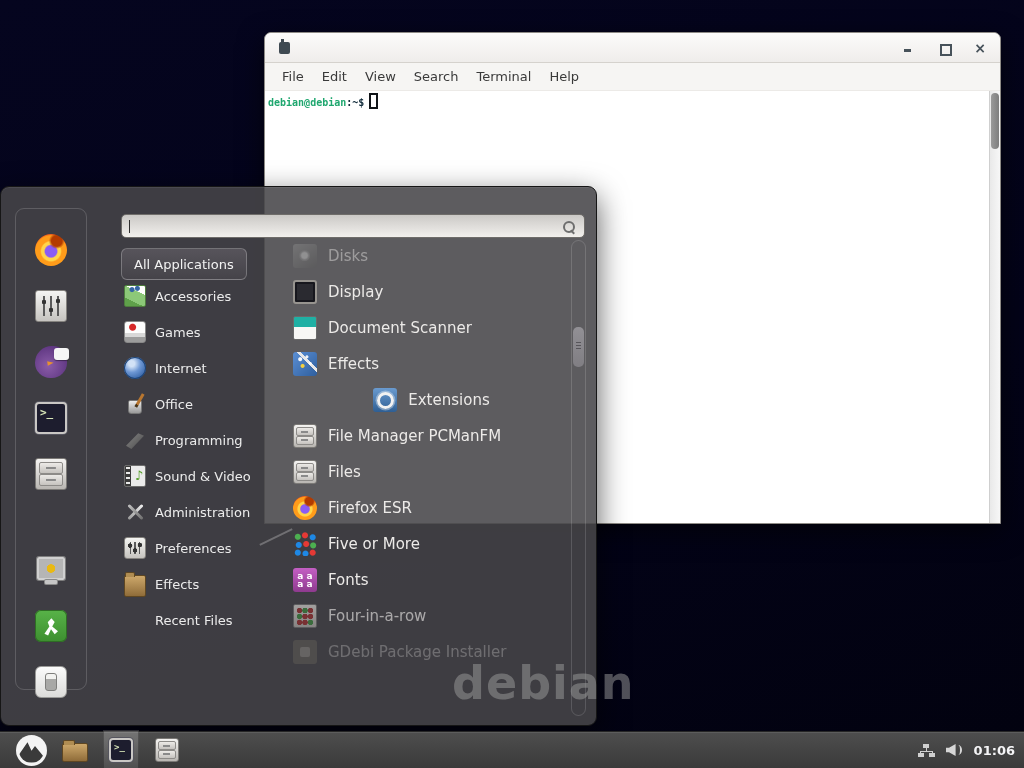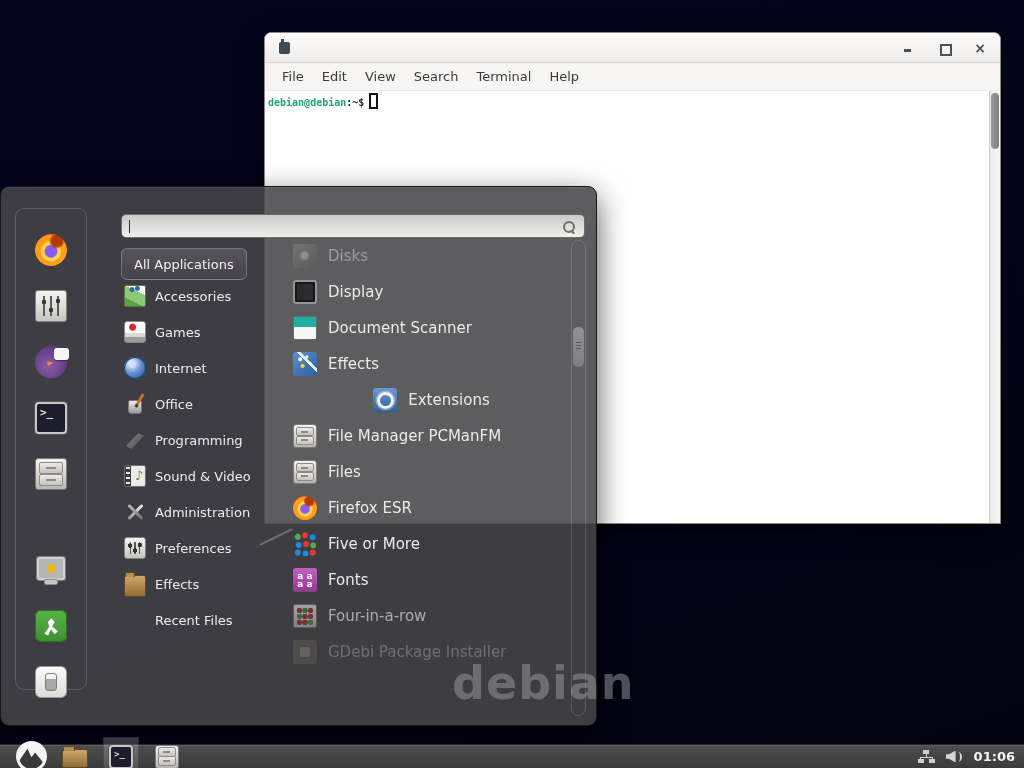--- a/index.html
+++ b/index.html
@@ -52,21 +52,21 @@
   .app-list { position:absolute; left:264px; top:51px; width:305px; height:478px; overflow:hidden; }
   .app-row { height:36px; display:flex; align-items:center; gap:11px; padding-left:28px; color:#eceae8; font-size:15px; cursor:pointer; }
 
   .menu-scroll-track { position:absolute; left:570px; top:53px; width:15px; height:476px; border:1px solid rgba(255,255,255,0.15); border-radius:8px; }
   .menu-scroll-thumb { position:absolute; left:1px; top:86px; width:11px; height:40px; background:linear-gradient(#929095,#807e83); border-radius:5px; }
   .menu-scroll-thumb::after { content:""; position:absolute; left:3px; top:15px; width:5px; height:1px; background:#57555a; box-shadow:0 3px 0 #57555a, 0 6px 0 #57555a; }
 
   .pointer-trail { position:absolute; left:258px; top:536px; width:36px; height:2px; background:rgba(205,205,205,0.35); transform:rotate(-26deg); z-index:35; }
 
   
-  .taskbar { position:absolute; left:0; bottom:0; width:1024px; height:24px; background:linear-gradient(#4e4e4e,#3a3a3a); border-top:1px solid #262626; box-shadow:inset 0 1px 0 rgba(255,255,255,0.09); z-index:50; display:flex; align-items:center;padding-left:11px; }
+  .taskbar { position:absolute; left:0; bottom:0; width:1024px; height:37px; background:linear-gradient(#4e4e4e,#3a3a3a); border-top:1px solid #262626; box-shadow:inset 0 1px 0 rgba(255,255,255,0.09); z-index:50; display:flex; align-items:center;padding-left:11px; }
   .tb-left { display:flex; align-items:center; gap:10px; padding-left:5px; height:100%; }
   .tb-btn { height:40px; min-width:36px; display:flex; align-items:center; justify-content:center; cursor:pointer; }
   .tb-btn.active { background:linear-gradient(rgba(255,255,255,0.22),rgba(255,255,255,0.10)); box-shadow:inset 0 0 0 1px rgba(0,0,0,0.25); }
   .menu-logo { position:relative; width:31px; height:31px; background:#f4f4f4; border-radius:50%; overflow:hidden; cursor:pointer; }
   .menu-logo::before { content:""; position:absolute; inset:3px; background:#f4f4f4; border-radius:50%; }
   .menu-logo::after { content:""; position:absolute; left:3px; right:3px; bottom:3px; height:21px; background:#3a3a3a; clip-path:polygon(0 100%, 0 62%, 34% 4%, 50% 44%, 64% 22%, 100% 74%, 100% 100%); border-radius:0 0 14px 14px; }
   .tb-right { margin-left:auto; display:flex; align-items:center; gap:11px; padding-right:9px; }
   .clock { font-size:13px; font-weight:bold; color:#f4f4f6; }
 
   .tray-network { position:relative; width:17px; height:13px; }

